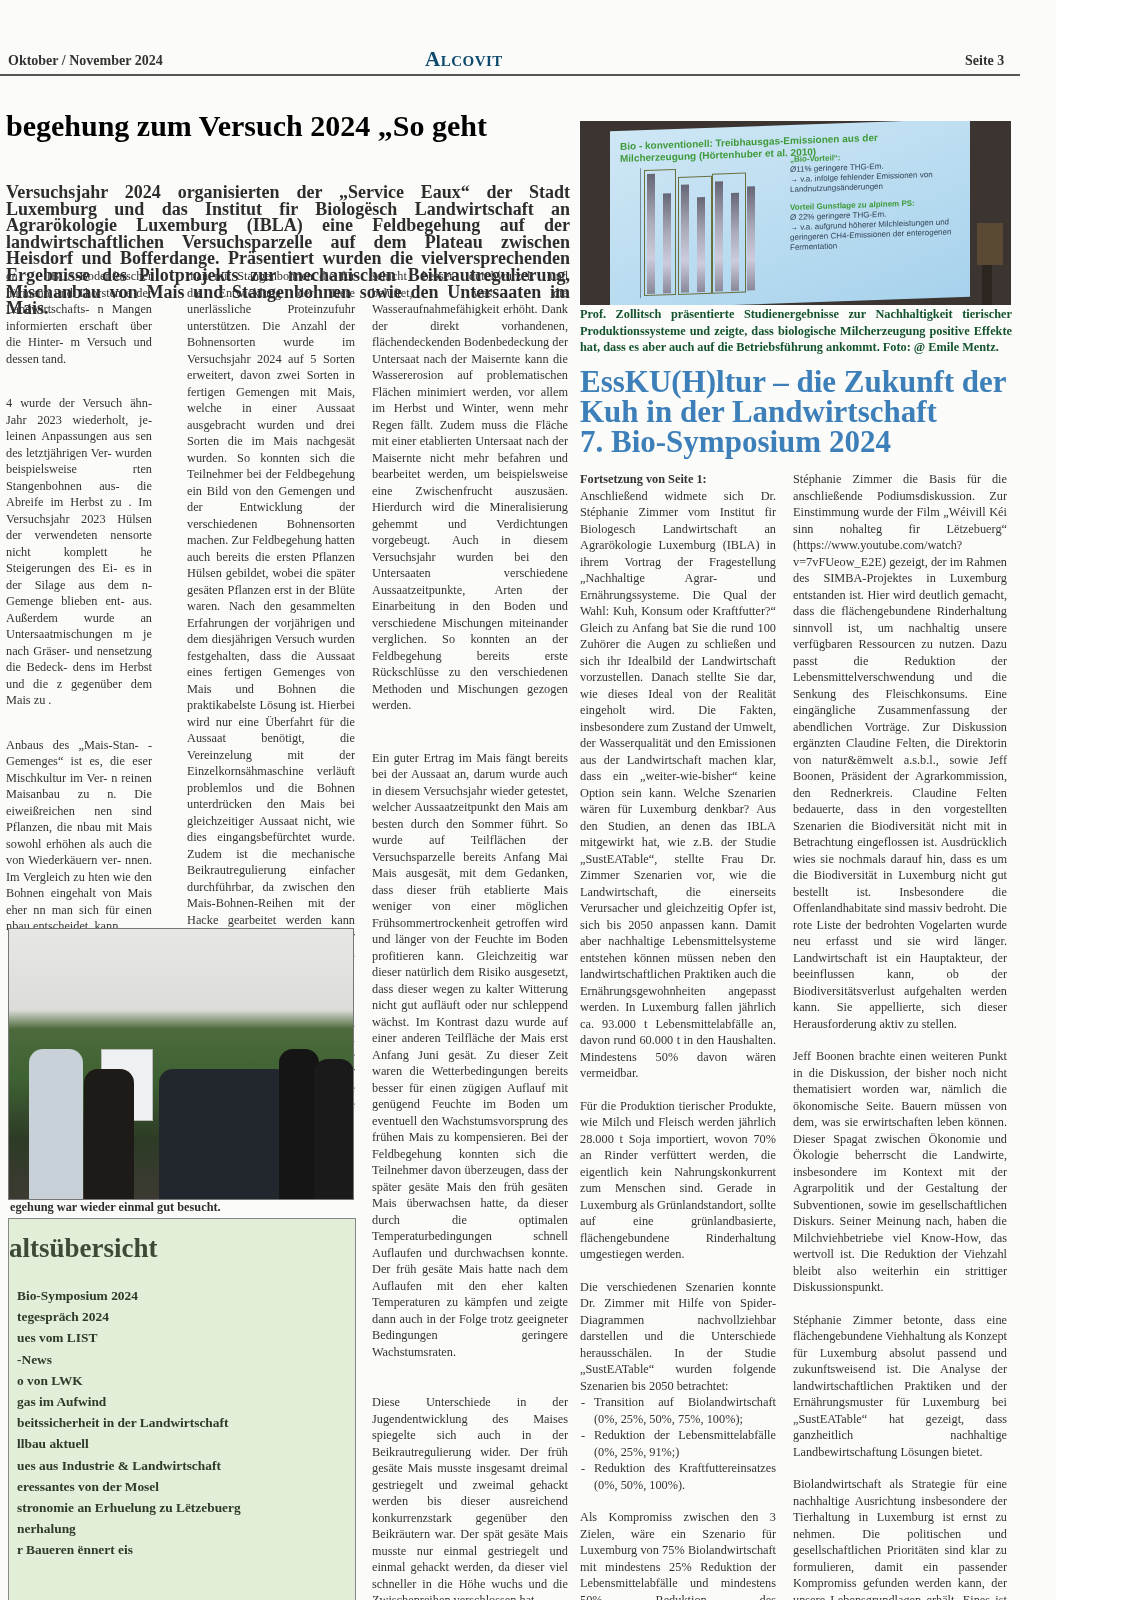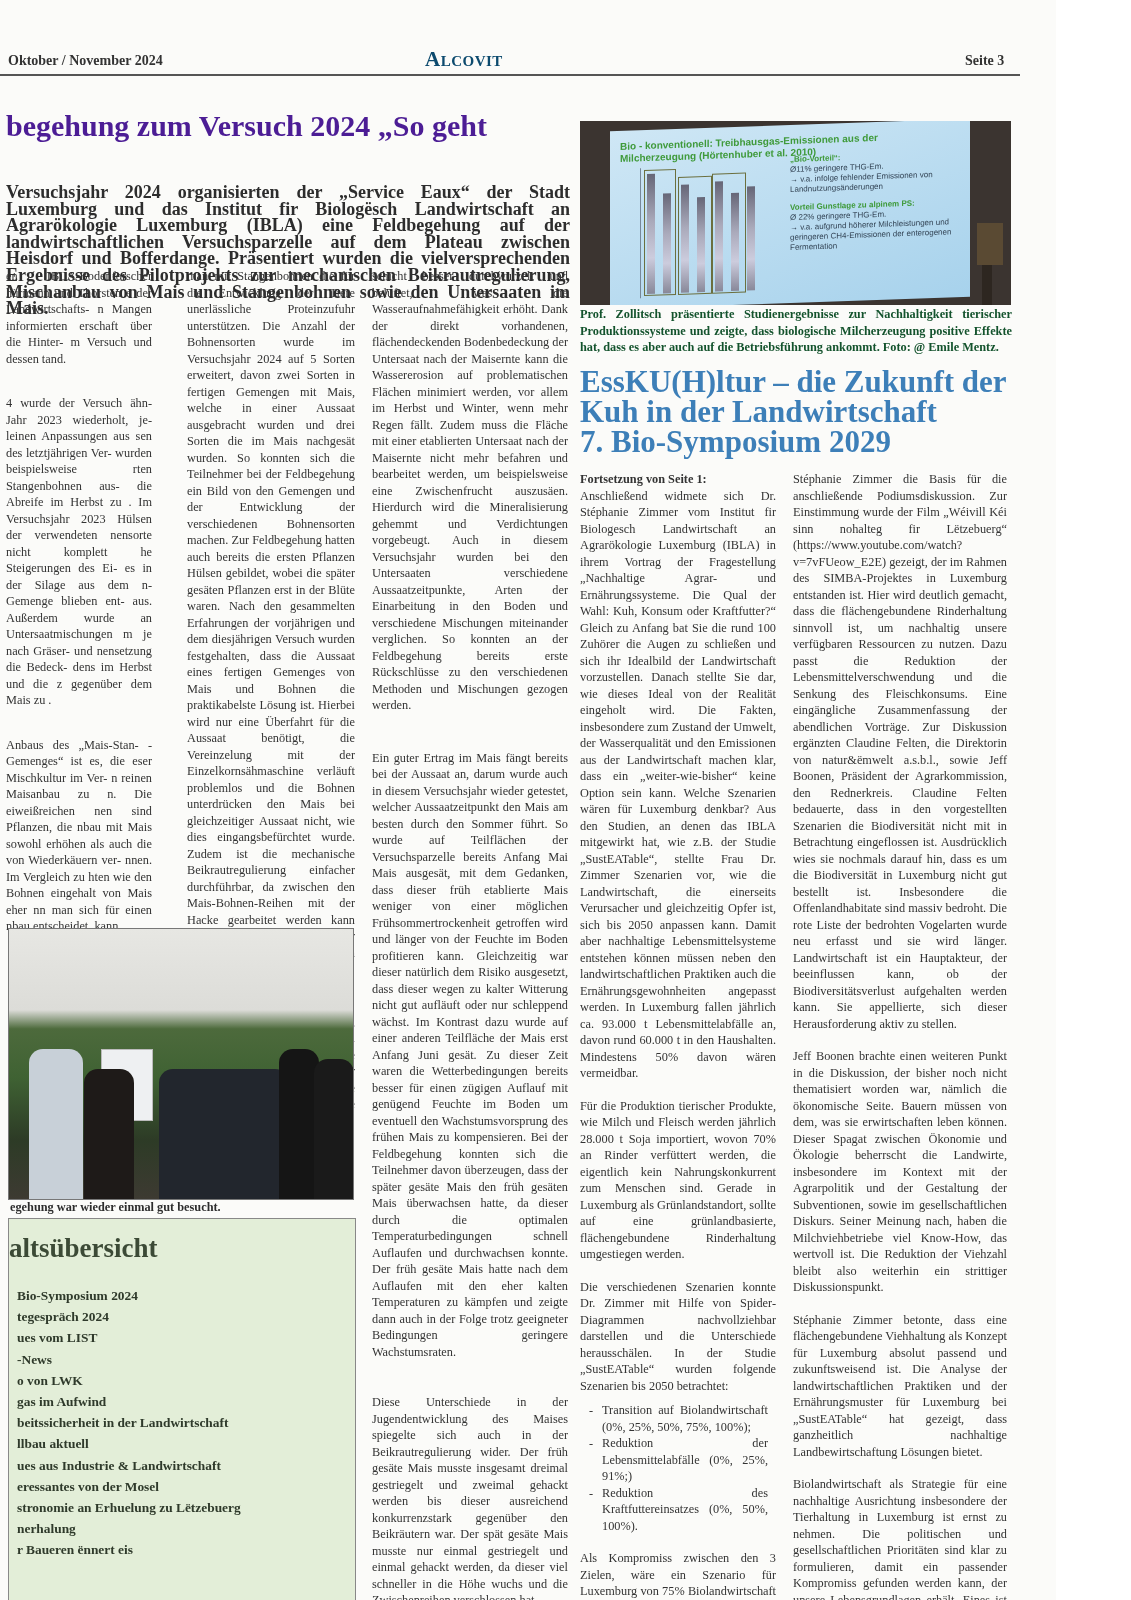--- a/index.html
+++ b/index.html
@@ -14,21 +14,21 @@
   .right-edge { position: absolute; left: 1056px; top: 0; width: 75px; height: 1600px; background: #ffffff; }
 
   
   .hdr { position: absolute; left: 0; top: 48px; width: 1050px; height: 28px; }
   .hdr-date { position: absolute; left: 8px; top: 5px; font-weight: bold; font-size: 14px; color: #333; }
   .hdr-logo { position: absolute; left: 425px; top: -1px; font-weight: bold; font-size: 21px; color: #0c4a6e; letter-spacing: 0.5px; font-variant: small-caps; }
   .hdr-page { position: absolute; left: 965px; top: 5px; font-weight: bold; font-size: 14px; color: #333; }
   .hdr-rule { position: absolute; left: 0; top: 74px; width: 1020px; height: 2px; background: #555; }
 
   
-  .h1a { position: absolute; left: 6px; top: 108px; font-size: 30px; font-weight: bold; color: #4c1d95; line-height: 36px; white-space: nowrap; }
+  .h1a { position: absolute; left: 6px; top: 108px; font-size: 30px; font-weight: bold; color: #000000; line-height: 36px; white-space: nowrap; }
   .lead { position: absolute; left: 6px; top: 184px; width: 564px; font-size: 18px; font-weight: bold; line-height: 16.6px; text-align: justify; color: #2d2d2d; }
 
   .col { position: absolute; font-size: 12.3px; line-height: 16.5px; text-align: justify; color: #333; }
   .col p { margin: 0 0 16px 0; }
   .c1 { left: 6px; top: 268px; width: 146px; }
   .c2 { left: 187px; top: 268px; width: 168px; }
   .c3 { left: 372px; top: 268px; width: 196px; }
 
   
   .photo-field { position: absolute; left: 8px; top: 928px; width: 344px; height: 270px; border: 1px solid #777; overflow: hidden;
@@ -54,21 +54,21 @@
   .slide-text .g { color: #3f9a3a; font-weight: bold; }
   .slide-sign { position: absolute; left: 397px; top: 102px; width: 26px; height: 42px; background: #5a4a33; }
   .slide-sign2 { position: absolute; left: 402px; top: 144px; width: 10px; height: 40px; background: #2d2620; }
   .cap2 { position: absolute; left: 580px; top: 306px; width: 432px; font-size: 12.3px; font-weight: bold; line-height: 16.6px; color: #14532d; text-align: justify; }
 
   .h2 { position: absolute; left: 580px; top: 367px; font-size: 31px; font-weight: bold; color: #3d7fb8; line-height: 30px; white-space: nowrap; }
 
   .c4 { left: 580px; top: 471px; width: 196px; }
   .c5 { left: 793px; top: 471px; width: 214px; }
   .c4 .contd { font-weight: bold; }
-  .col ul { list-style: none; margin: 8px; padding: 0; }
+  .col ul { list-style: none; margin: 0; padding: 0; }
   .col ul li { position: relative; padding-left: 14px; }
   .col ul li::before { content: "-"; position: absolute; left: 1px; }
 </style>
 </head>
 <body>
 
 <div class="page">
 
   <div class="right-edge"></div>
 
@@ -157,21 +157,21 @@
       </div>
     </div>
     <div class="slide-sign"></div>
     <div class="slide-sign2"></div>
   </div>
   <div class="cap2">Prof. Zollitsch präsentierte Studienergebnisse zur Nachhaltigkeit tierischer Produktionssysteme und zeigte, dass biologische Milcherzeugung positive Effekte hat, dass es aber auch auf die Betriebsführung ankommt. Foto: @ Emile Mentz.</div>
 
   <div class="h2">
     <div>EssKU(H)ltur – die Zukunft der</div>
     <div>Kuh in der Landwirtschaft</div>
-    <div>7. Bio-Symposium 2029</div>
+    <div>7. Bio-Symposium 2024</div>
   </div>
 
   <div class="col c4">
     <div class="contd">Fortsetzung von Seite 1:</div>
     <p>Anschließend widmete sich Dr. Stéphanie Zimmer vom Institut fir Biologesch Landwirtschaft an Agrarökologie Luxemburg (IBLA) in ihrem Vortrag der Fragestellung „Nachhaltige Agrar- und Ernährungssysteme. Die Qual der Wahl: Kuh, Konsum oder Kraftfutter?“ Gleich zu Anfang bat Sie die rund 100 Zuhörer die Augen zu schließen und sich ihr Idealbild der Landwirtschaft vorzustellen. Danach stellte Sie dar, wie dieses Ideal von der Realität eingeholt wird. Die Fakten, insbesondere zum Zustand der Umwelt, der Wasserqualität und den Emissionen aus der Landwirtschaft machen klar, dass ein „weiter-wie-bisher“ keine Option sein kann. Welche Szenarien wären für Luxemburg denkbar? Aus den Studien, an denen das IBLA mitgewirkt hat, wie z.B. der Studie „SustEATable“, stellte Frau Dr. Zimmer Szenarien vor, wie die Landwirtschaft, die einerseits Verursacher und gleichzeitig Opfer ist, sich bis 2050 anpassen kann. Damit aber nachhaltige Lebensmittelsysteme entstehen können müssen neben den landwirtschaftlichen Praktiken auch die Ernährungsgewohnheiten angepasst werden. In Luxemburg fallen jährlich ca. 93.000 t Lebensmittelabfälle an, davon rund 60.000 t in den Haushalten. Mindestens 50% davon wären vermeidbar.</p>
     <p>Für die Produktion tierischer Produkte, wie Milch und Fleisch werden jährlich 28.000 t Soja importiert, wovon 70% an Rinder verfüttert werden, die eigentlich kein Nahrungskonkurrent zum Menschen sind. Gerade in Luxemburg als Grünlandstandort, sollte auf eine grünlandbasierte, flächengebundene Rinderhaltung umgestiegen werden.</p>
     <p style="margin-bottom:0">Die verschiedenen Szenarien konnte Dr. Zimmer mit Hilfe von Spider-Diagrammen nachvollziehbar darstellen und die Unterschiede herausschälen. In der Studie „SustEATable“ wurden folgende Szenarien bis 2050 betrachtet:</p>
     <ul style="margin-bottom:16px">
       <li>Transition auf Biolandwirtschaft (0%, 25%, 50%, 75%, 100%);</li>
       <li>Reduktion der Lebensmittelabfälle (0%, 25%, 91%;)</li>

